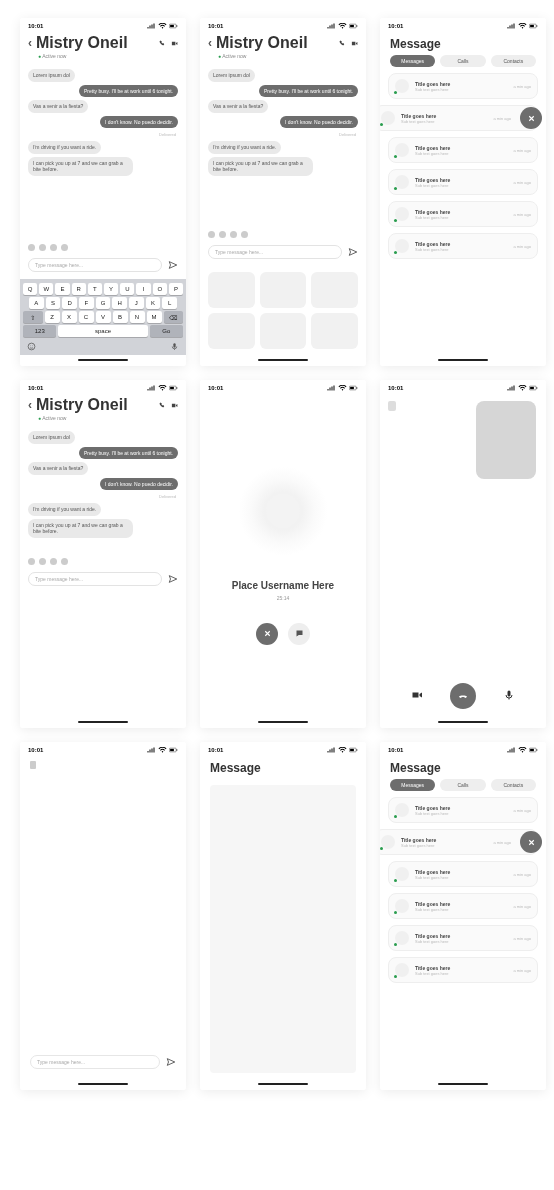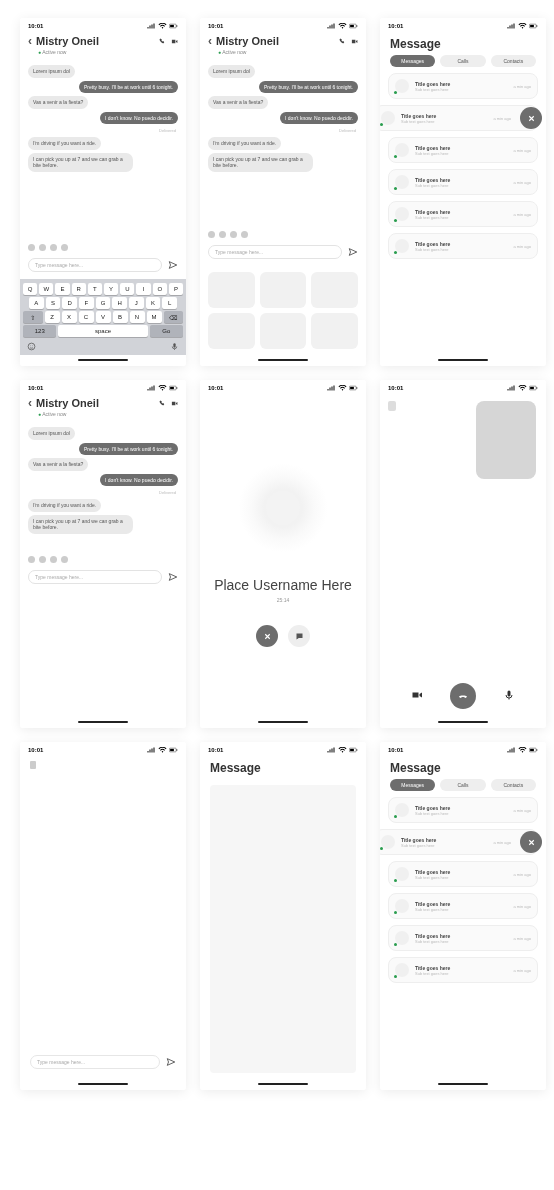--- a/index.html
+++ b/index.html
@@ -4,21 +4,21 @@
 <style>
   * { box-sizing: border-box; margin: 0; padding: 0; }
   body { font-family: -apple-system, Helvetica, Arial, sans-serif; background: #fff; width: 554px; height:1190px;}
   .grid { display: grid; grid-template-columns: repeat(3, 166px); gap: 14px; padding: 18px 20px; }
   .phone { background: #fff; border-radius: 2px; width: 166px; height: 348px; display: flex; flex-direction: column; position: relative; box-shadow: 0 2px 12px rgba(0,0,0,0.08); overflow:hidden; }
   .status-bar { display:flex; justify-content:space-between; align-items:center; padding: 5px 8px 2px; font-size:6px; font-weight:600; }
   .status-icons { display:flex; gap:2px; align-items:center;}
   .status-icons svg { width:9px; height:6px; }
   .header { display:flex; align-items:center; padding: 3px 8px 1px; gap:4px;}
   .back { font-size:12px; font-weight:600; color:#555;}
-  .title { font-size:11px; font-weight:700; color:#333;}
+  .title { font-size:16px; font-weight:700; color:#333;}
   .subtitle { font-size:5px; color:#888; padding:0 8px 4px 18px;}
   .subtitle .dot { color:#2a9d4f; }
   .header-actions { margin-left:auto; display:flex; gap:5px; color:#444;}
   .header-actions svg { width:7px; height:7px;}
   .chat-body { flex:1; padding:3px 8px; overflow:hidden;}
   .msg-row { display:flex; margin:3px 0;}
   .bubble { padding:3px 5px; border-radius:7px; font-size:5px; line-height:1.3; max-width:70%;}
   .bubble.in { background:#e9e9e9; color:#555;}
   .bubble.out { background:#6d6d6d; color:#fff; margin-left:auto;}
   .delivered { font-size:4px; color:#bbb; text-align:right; padding:1px 2px;}
@@ -50,21 +50,21 @@
   .avatar::after { content:''; position:absolute; width:3px;height:3px;border-radius:50%; background:#2a9d4f; bottom:-1px; left:-1px;}
   .msg-text .t1 { font-size:5px; font-weight:600; color:#444;}
   .msg-text .t2 { font-size:4px; color:#bbb;}
   .msg-time { margin-left:auto; font-size:4px; color:#bbb;}
   .del-btn { position:absolute; right:-4px; top:50%; transform:translateY(-50%); width:22px; height:22px; border-radius:50%; background:#6d6d6d; display:flex; align-items:center; justify-content:center; color:#fff;}
   .del-btn svg { width:9px;height:9px;}
   
   .call-center { flex:1; display:flex; flex-direction:column; align-items:center; justify-content:center; gap:4px;}
   .pulse { width:90px; height:90px; border-radius:50%; background:radial-gradient(circle,#f2f2f2 30%, #fafafa 50%, #fff 70%); position:relative; display:flex; align-items:center; justify-content:center;}
   .pulse::after{ content:''; width:34px;height:34px;border-radius:50%; background:#f3f3f3;}
-  .call-name { font-size:14px; font-weight:400; color:#444; margin-top:20px;}
+  .call-name { font-size:10px; font-weight:700; color:#444; margin-top:20px;}
   .call-time { font-size:5px; color:#999;}
   .call-actions { display:flex; gap:10px; margin-top:18px;}
   .cbtn { width:22px;height:22px;border-radius:50%; background:#6d6d6d; display:flex; align-items:center; justify-content:center; color:#fff;}
   .cbtn.light { background:#eee; color:#555;}
   .cbtn svg {width:9px;height:9px;}
   
   .vid-main { flex:1; position:relative; padding:8px;}
   .vid-small { width:8px; height:10px; border-radius:2px; background:#ddd;}
   .vid-pip { position:absolute; top:8px; right:10px; width:60px; height:78px; border-radius:8px; background:#d6d6d6;}
   .vid-ctrls { display:flex; justify-content:space-around; align-items:center; padding:6px 18px 8px;}

